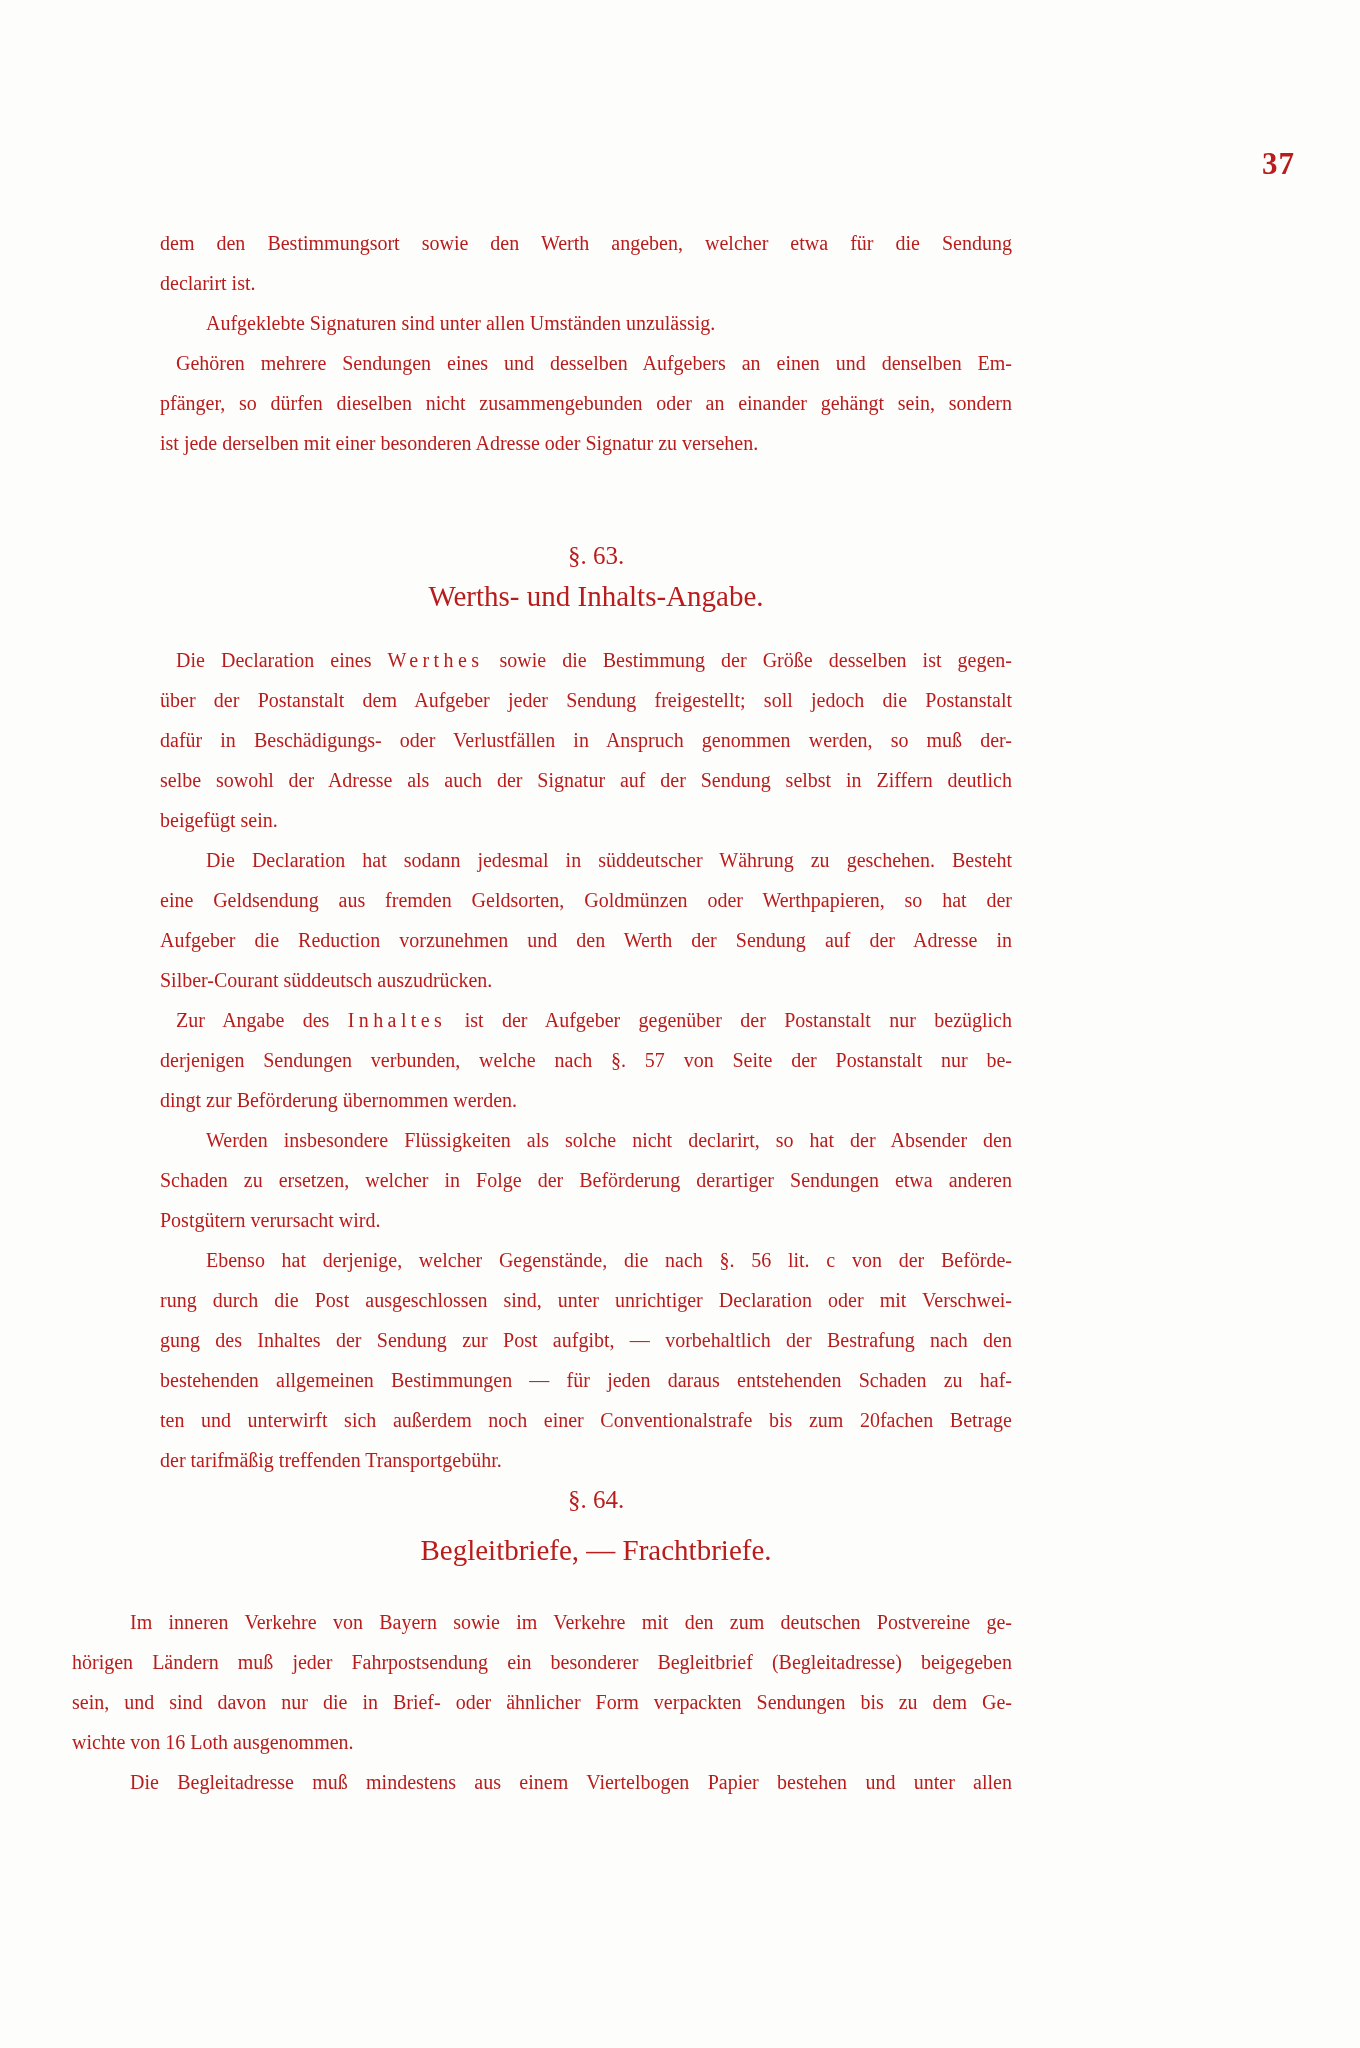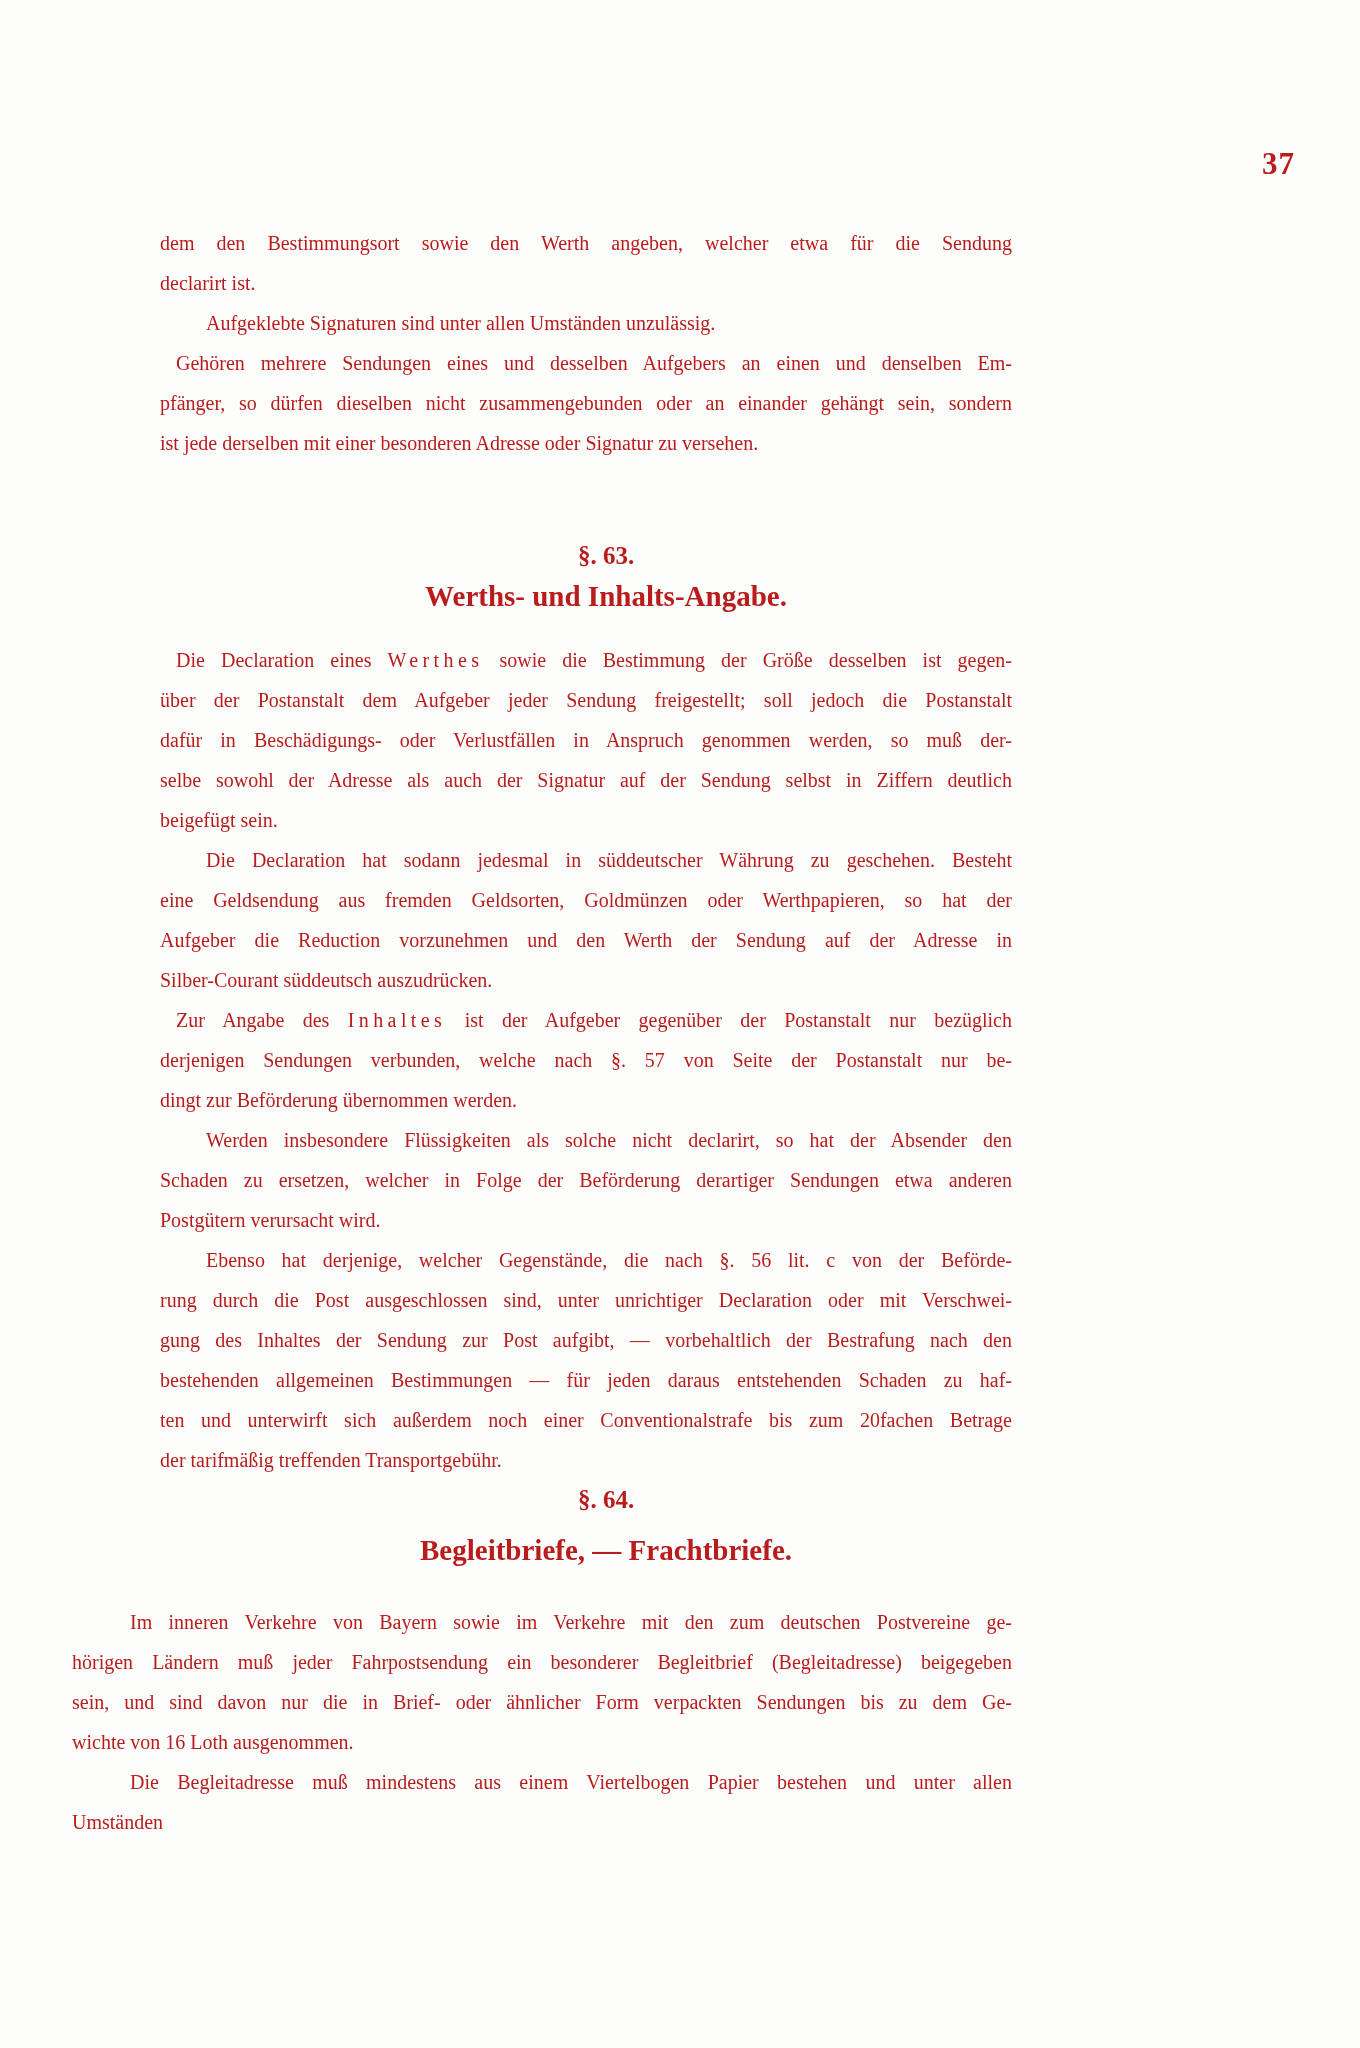--- a/index.html
+++ b/index.html
@@ -28,23 +28,23 @@
     font-size:20px;
     text-align:justify;text-align-last:left;
     white-space:normal;overflow:hidden;
   }
   .line.j{text-align-last:justify;}
   .line.ind{padding-left:46px;}
   .blk-s64 .line.ind{padding-left:58px;}
   .line.num{padding-left:16px;}
   .sp{letter-spacing:0.22em;}
   .h1,.h2{
-    position:relative;left:64px;
+    position:relative;left:54px;
     height:40px;line-height:40px;
-    text-align:center;font-weight:bold;
+    text-align:center;font-weight:normal;
   }
   .h1{font-size:25px;}
   .h2{font-size:29px;}
   .h1-63{margin-top:73px;}
   .h1-64{}
   .h2-64{margin-top:10px;}
 </style>
 </head>
 <body>
 
@@ -85,16 +85,15 @@
         <div class="line">der tarifmäßig treffenden Transportgebühr.</div>
       </div>
       <div class="h1 h1-64">§. 64.</div>
       <div class="h2 h2-64">Begleitbriefe, — Frachtbriefe.</div>
       <div class="blk blk-s64">
         <div class="line j ind">Im inneren Verkehre von Bayern sowie im Verkehre mit den zum deutschen Postvereine ge-</div>
         <div class="line j">hörigen Ländern muß jeder Fahrpostsendung ein besonderer Begleitbrief (Begleitadresse) beigegeben</div>
         <div class="line j">sein, und sind davon nur die in Brief- oder ähnlicher Form verpackten Sendungen bis zu dem Ge-</div>
         <div class="line">wichte von 16 Loth ausgenommen.</div>
         <div class="line j ind">Die Begleitadresse muß mindestens aus einem Viertelbogen Papier bestehen und unter allen</div>
-        <div class="line">Umständen</div>
       </div>
     </div>
 </div>
 
 </body></html>

